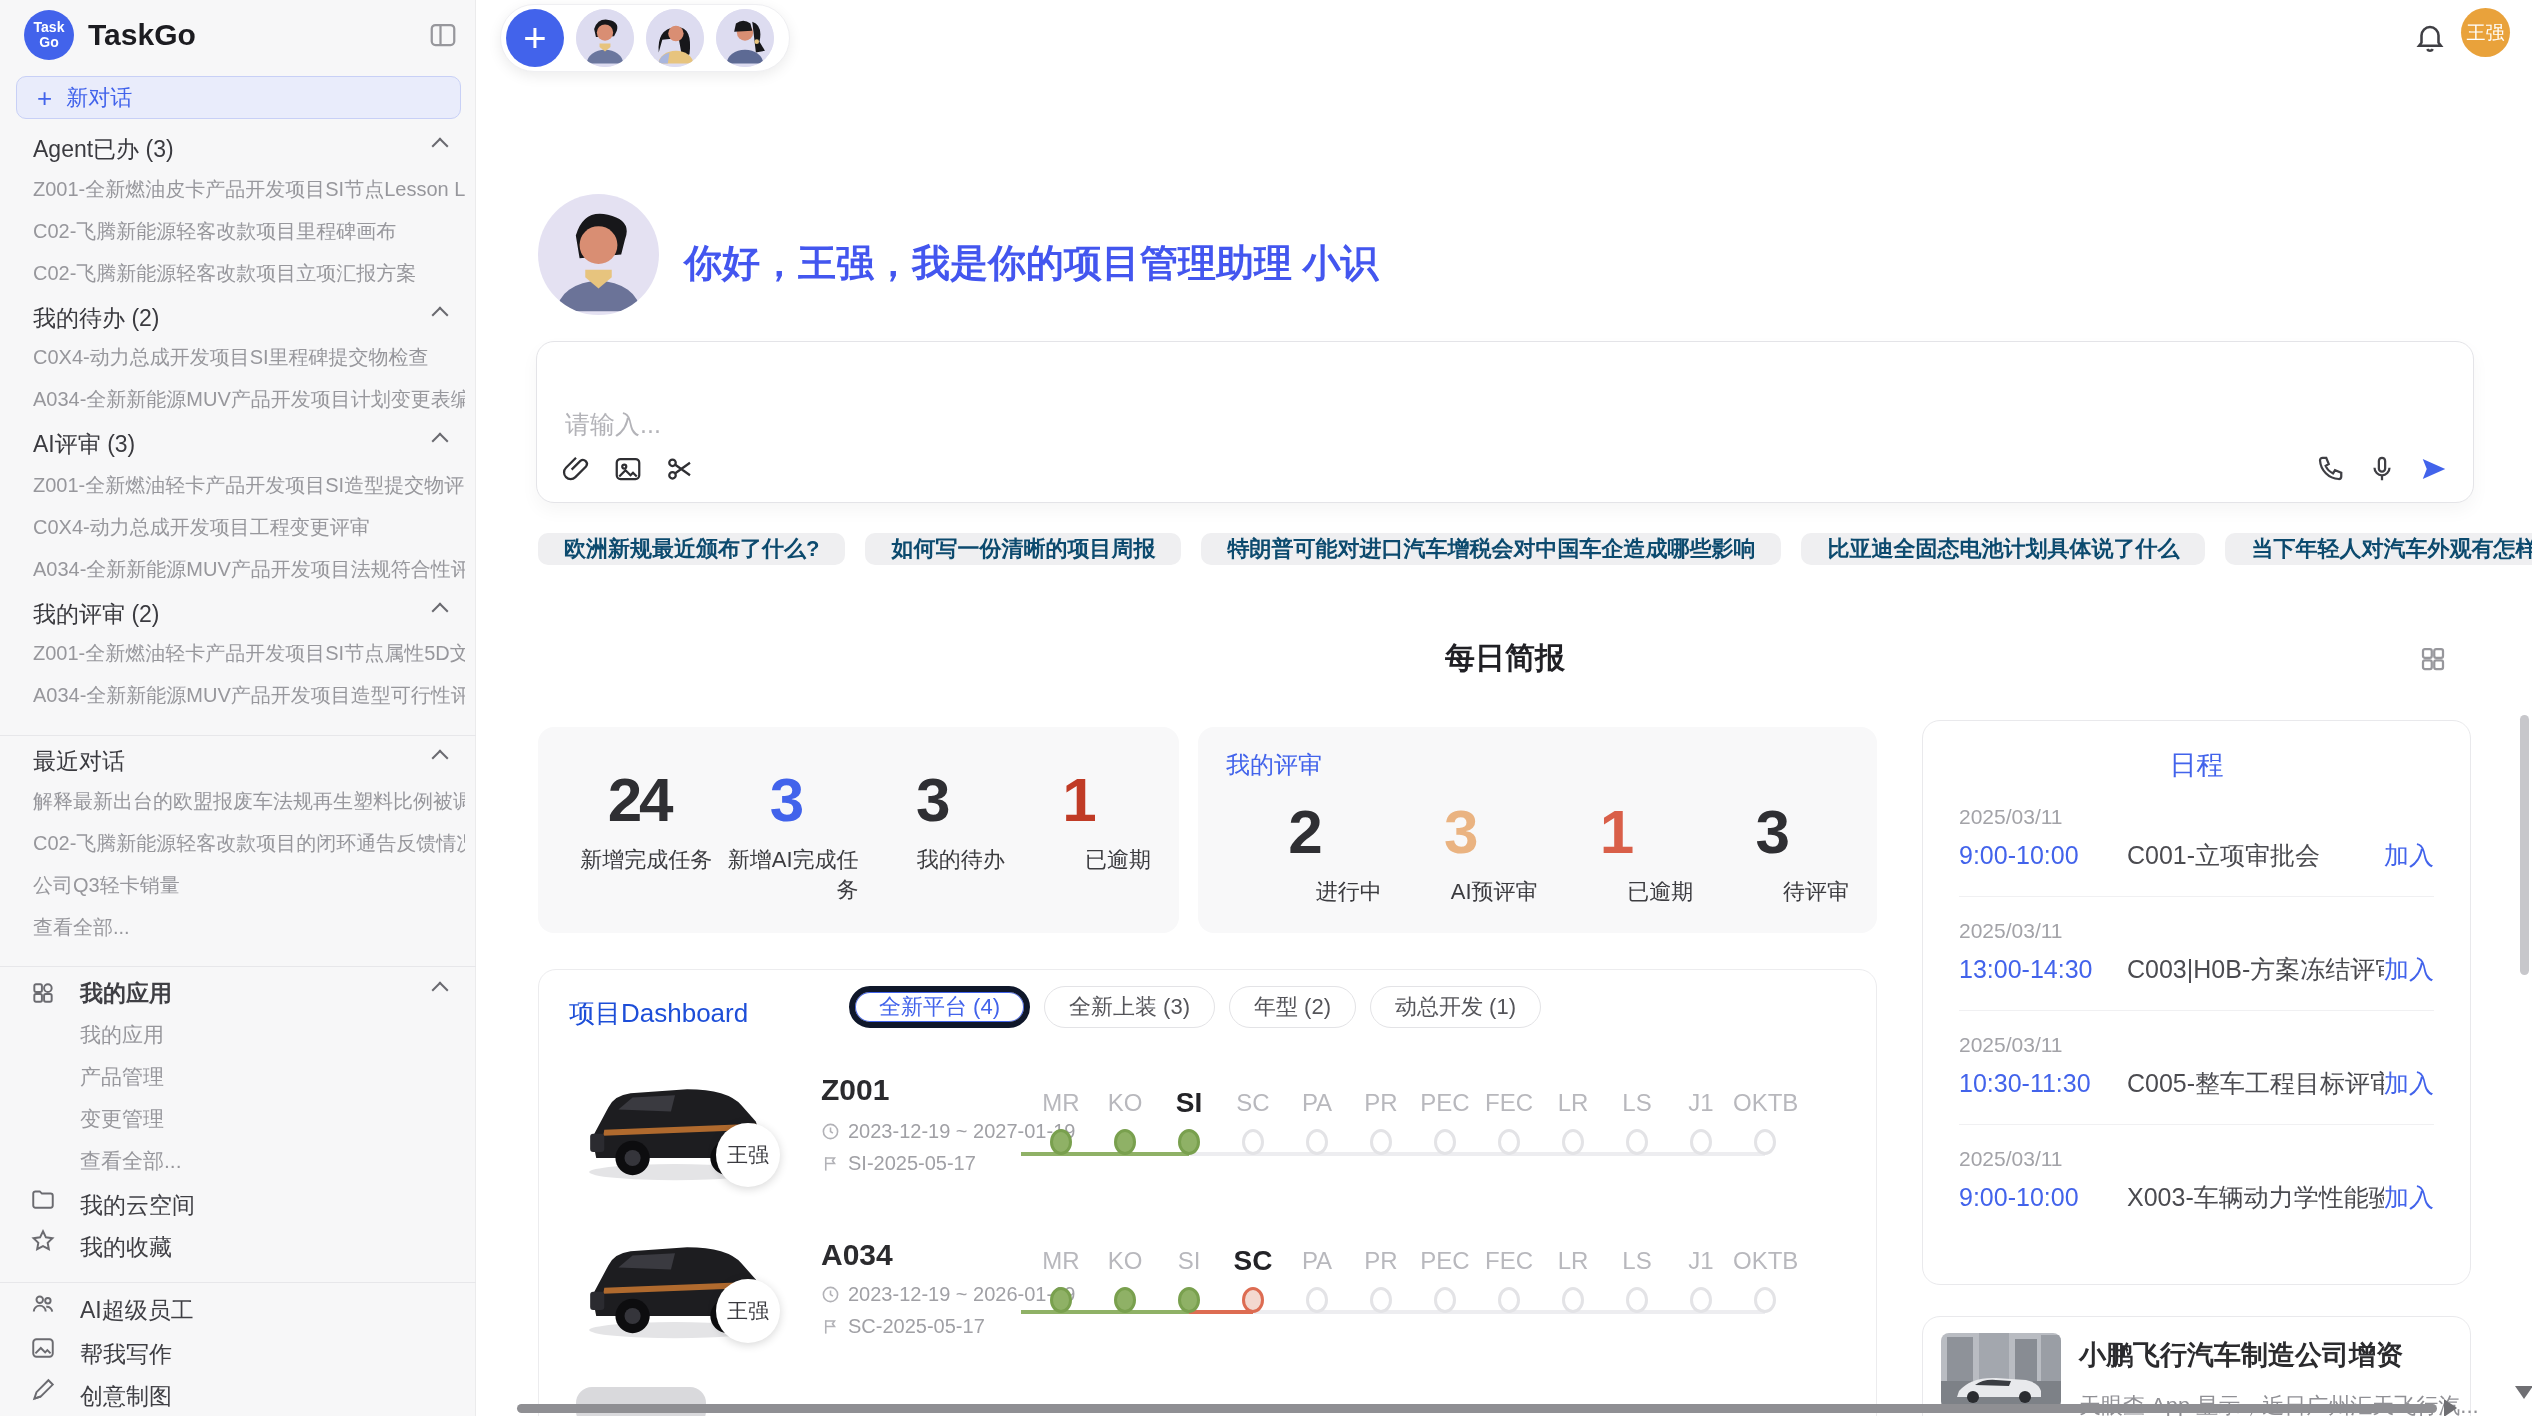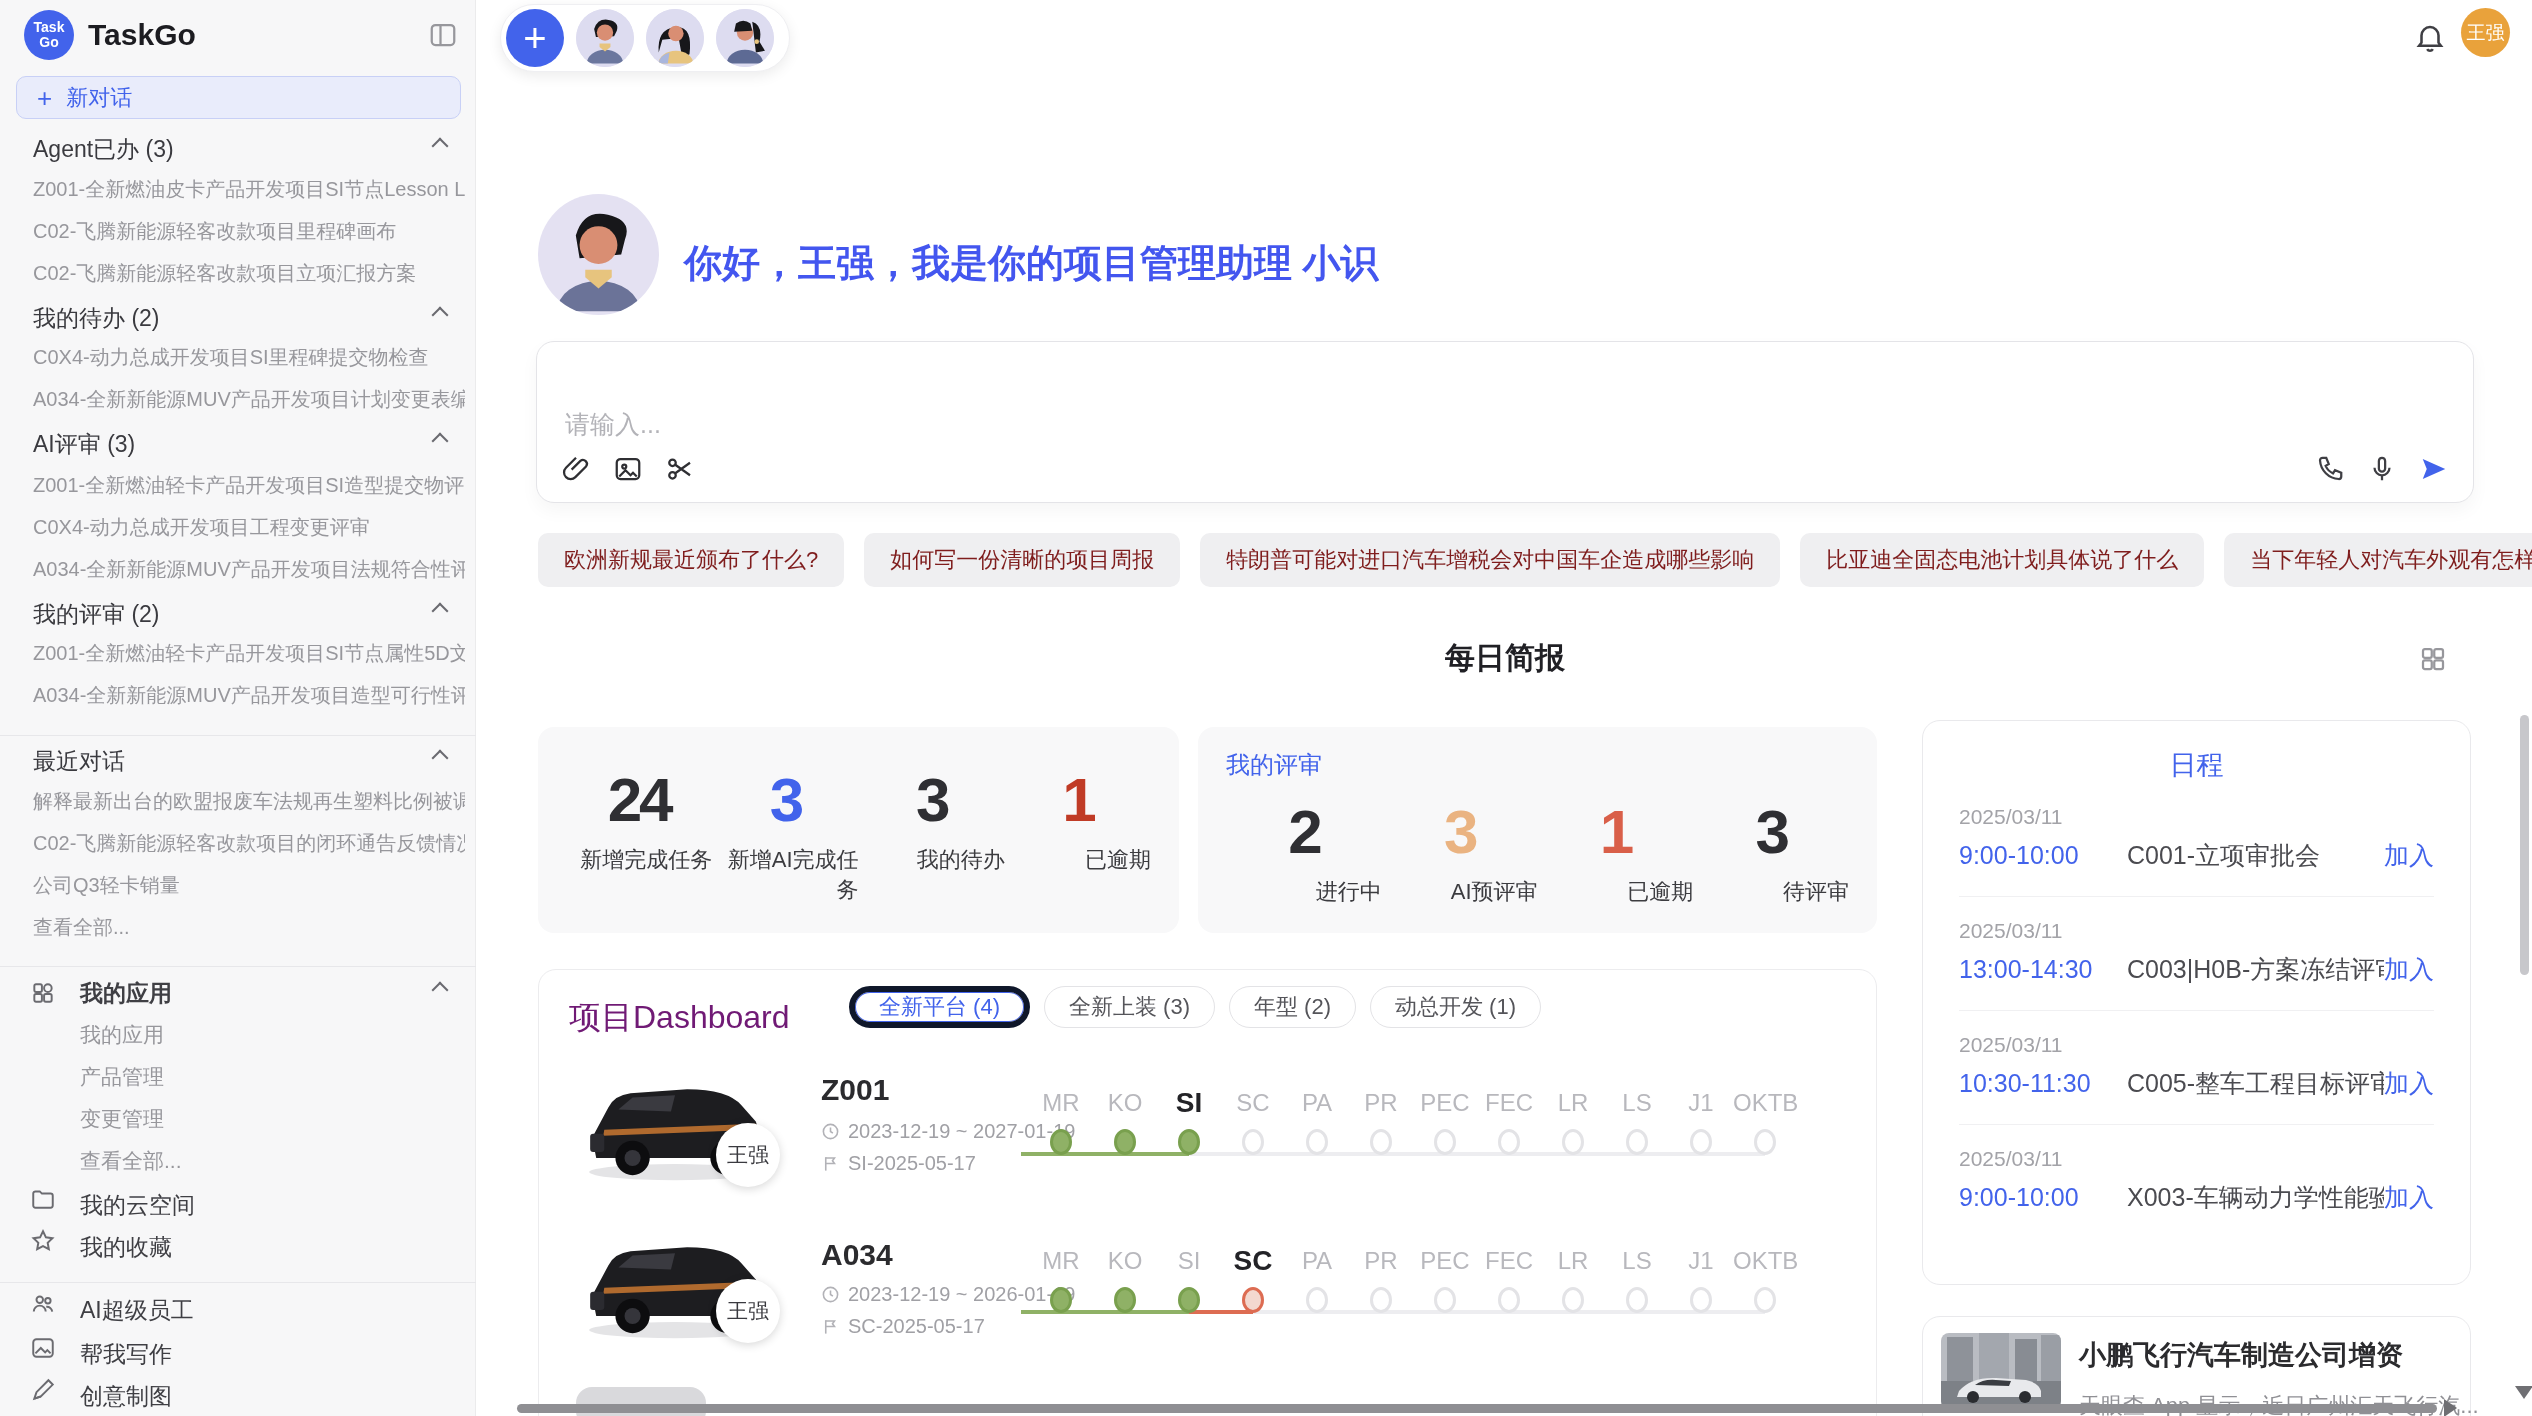--- a/index.html
+++ b/index.html
@@ -49,42 +49,42 @@
   .composer { position:absolute; left:536px; top:341px; width:1938px; height:162px; background:#fff;
     border:1px solid #e4e4e8; border-radius:18px; box-shadow:0 8px 18px rgba(0,0,0,.04); }
   .composer .ph { position:absolute; left:28px; top:66px; font-size:25px; color:#b3b3b8; }
   .c-icons-l { position:absolute; left:24px; bottom:18px; display:flex; gap:22px; color:#2f2f33; }
   .c-icons-r { position:absolute; right:24px; bottom:18px; display:flex; gap:22px; color:#3f3f44; align-items:center; }
   .cicon { width:30px; height:30px; cursor:pointer; }
   .send-icon { color:#4263eb; }
 
   
   .chips { position:absolute; left:538px; top:533px; display:flex; gap:20px; }
-  .chip { height:54px; background:#efeff1; border-radius:10px; display:flex; align-items:center;
-    padding:0 26px; font-size:22px; color:#7f1d1d; white-space:nowrap; cursor:pointer; }
+  .chip { height:32px; background:#efeff1; border-radius:10px; display:flex; align-items:center;
+    padding:0 26px; font-size:22px; color:#0c4a6e; white-space:nowrap; cursor:pointer;font-weight:bold; }
 
   
   .daily-title { position:absolute; left:536px; top:638px; width:1938px; text-align:center;
     font-size:30px; font-weight:700; color:#202025; }
   .layout-icon { position:absolute; left:2418px; top:644px; width:30px; height:30px; color:#97979c; cursor:pointer; }
 
   .stat-card { position:absolute; top:727px; height:206px; background:#f8f8f9; border-radius:16px; padding:22px 28px; }
   #stat1 { left:538px; width:641px; } #stat2 { left:1198px; width:679px; }
   .stat-title { font-size:24px; color:#4263eb; }
   .metrics { display:flex; margin-top:8px; }
   .metric { flex:1; text-align:center; }
   .metric .val { font-size:62px; line-height:86px; font-weight:600; letter-spacing:-3px; color:#2f2f33; }
   .metric .lab { margin-top:2px; font-size:22px; color:#3c3c40;text-align:right; }
   .blue { color:#4263eb !important; } .brick { color:#c03b26 !important; }
   .tan { color:#eab381 !important; } .coral { color:#d95f49 !important; } .dark { color:#2f2f33 !important; }
 
   
   .dash { position:absolute; left:538px; top:969px; width:1339px; height:540px; background:#fff;
     border:1px solid #ececee; border-radius:18px; }
-  .dash-title { position:absolute; left:30px; top:26px; font-size:32px; color:#701a75; }
+  .dash-title { position:absolute; left:30px; top:26px; font-size:26px; color:#1d4ed8; }
   .dash-tabs { position:absolute; left:310px; top:16px; display:flex; gap:14px; }
   .tab { height:42px; border:1px solid #e3e3e6; border-radius:21px; display:flex; align-items:center;
     padding:0 24px; font-size:22px; color:#55555a; background:#fff; cursor:pointer; white-space:nowrap; }
   .tab.active { border:6px solid #0f172a; color:#4263eb; box-shadow:0 0 0 1px #4263eb inset; }
   .truck { position:absolute; left:35px; width:202px; height:132px; }
   .badge { position:absolute; width:64px; height:64px; border-radius:50%; background:#fff;
     box-shadow:0 2px 10px rgba(0,0,0,.16); display:flex; align-items:center; justify-content:center;
     font-size:21px; color:#3a3a3f; }
   .pcode { position:absolute; left:282px; font-size:30px; font-weight:700; color:#2b2b2e; }
   .pmeta { position:absolute; left:282px; display:flex; align-items:center; gap:8px;

